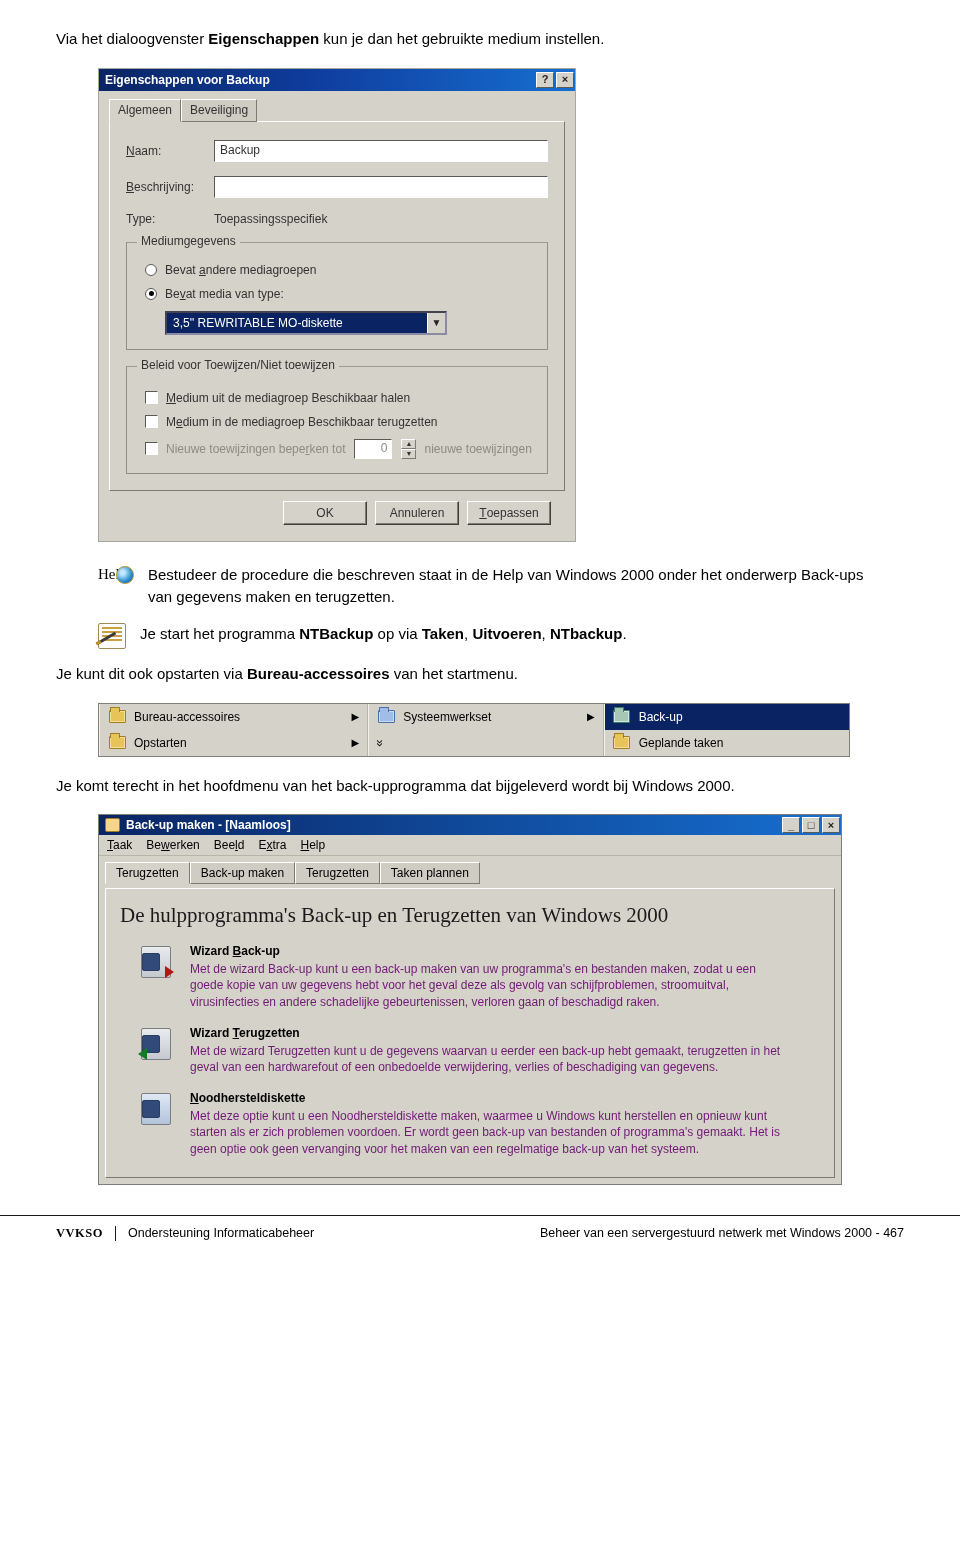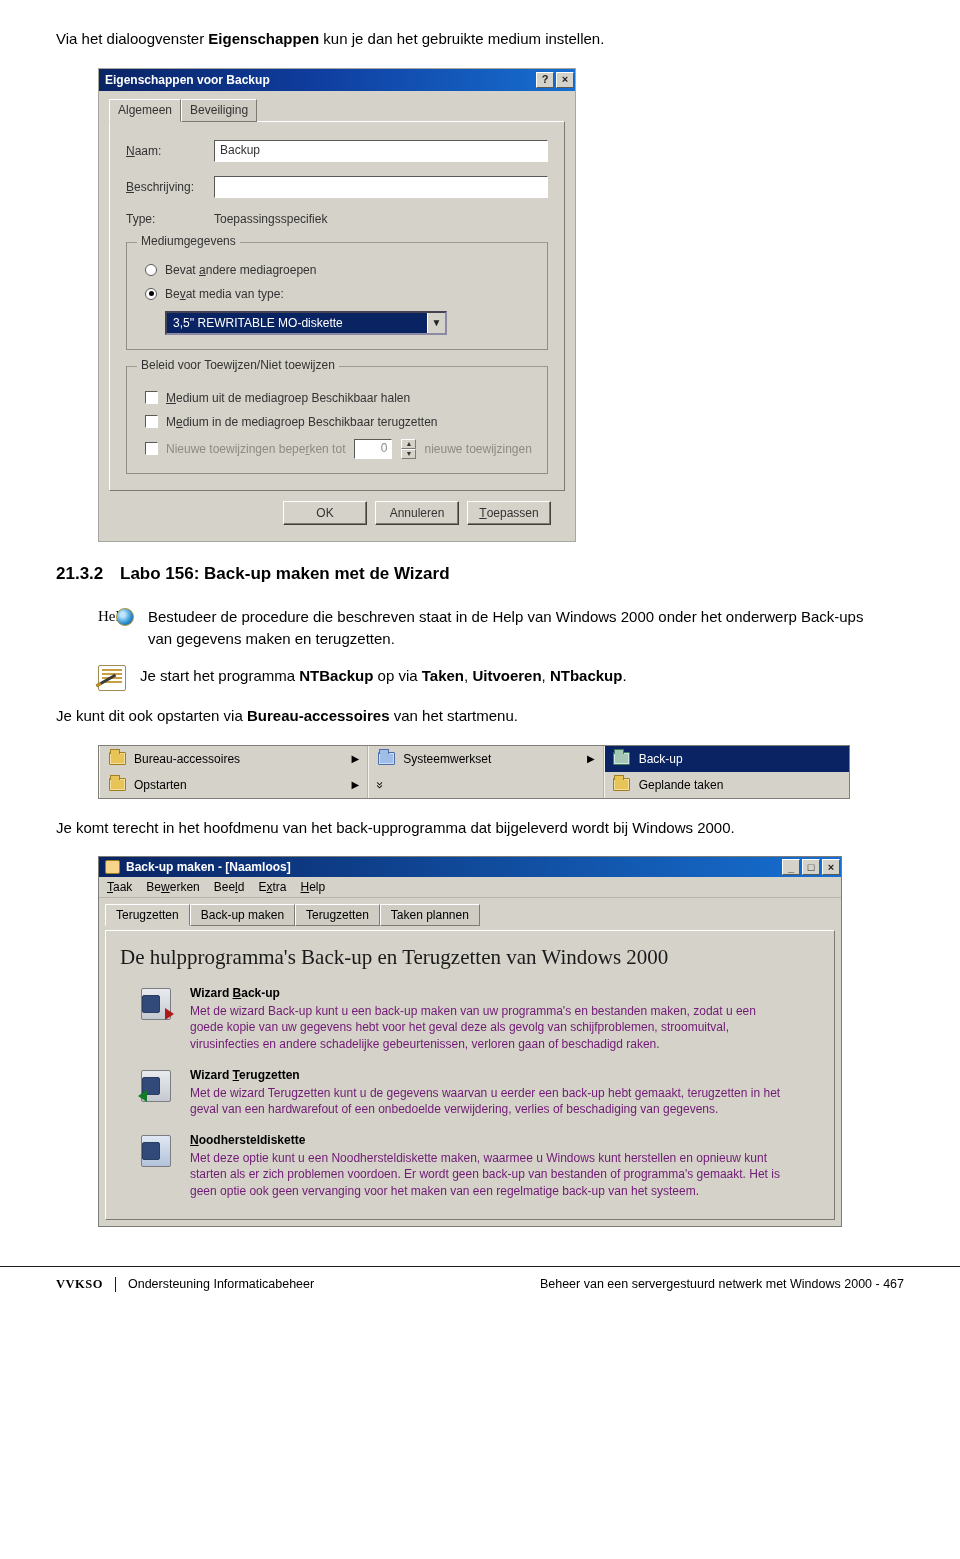--- a/index.html
+++ b/index.html
@@ -322,21 +322,21 @@
     margin: 0 0 3px 0;
     font-size: 12px; font-weight: bold;
   }
   .item .desc {
     font-size: 12px; color:#701a75; line-height:1.35;
     max-width: 600px;
   }
 
   
   .footer {
-    margin-top: 29px;
+    margin-top: 20px;
     border-top: 1.5px solid #1a1a1a;
     padding: 10px 56px 18px 56px;
     display:flex; justify-content:space-between;
     font-size: 12.5px;
     align-items:center;
   }
   .footer .left { display:flex; align-items:center; gap: 12px; }
   .vvkso {
     font-family: "Times New Roman", serif;
     font-weight: bold;
@@ -426,23 +426,20 @@
       <div class="btn">OK</div>
       <div class="btn">Annuleren</div>
       <div class="btn">
             <span class="under">T</span>
             <span>oepassen</span>
           </div>
     </div>
   </div>
 </div>
 
-<div class="section-head">
-  <span class="section-num">21.3.2</span><span>Labo 156: Back-up maken met de Wizard</span>
-</div>
 
 <div class="icon-row">
   <div class="help-ico">
     <span class="word">Help</span>
         <span class="globe"></span>
   </div>
   <div class="txt">Bestudeer de procedure die beschreven staat in de Help van Windows 2000 onder het onderwerp Back-ups van gegevens maken en terugzetten.</div>
 </div>
 
 <div class="icon-row">

